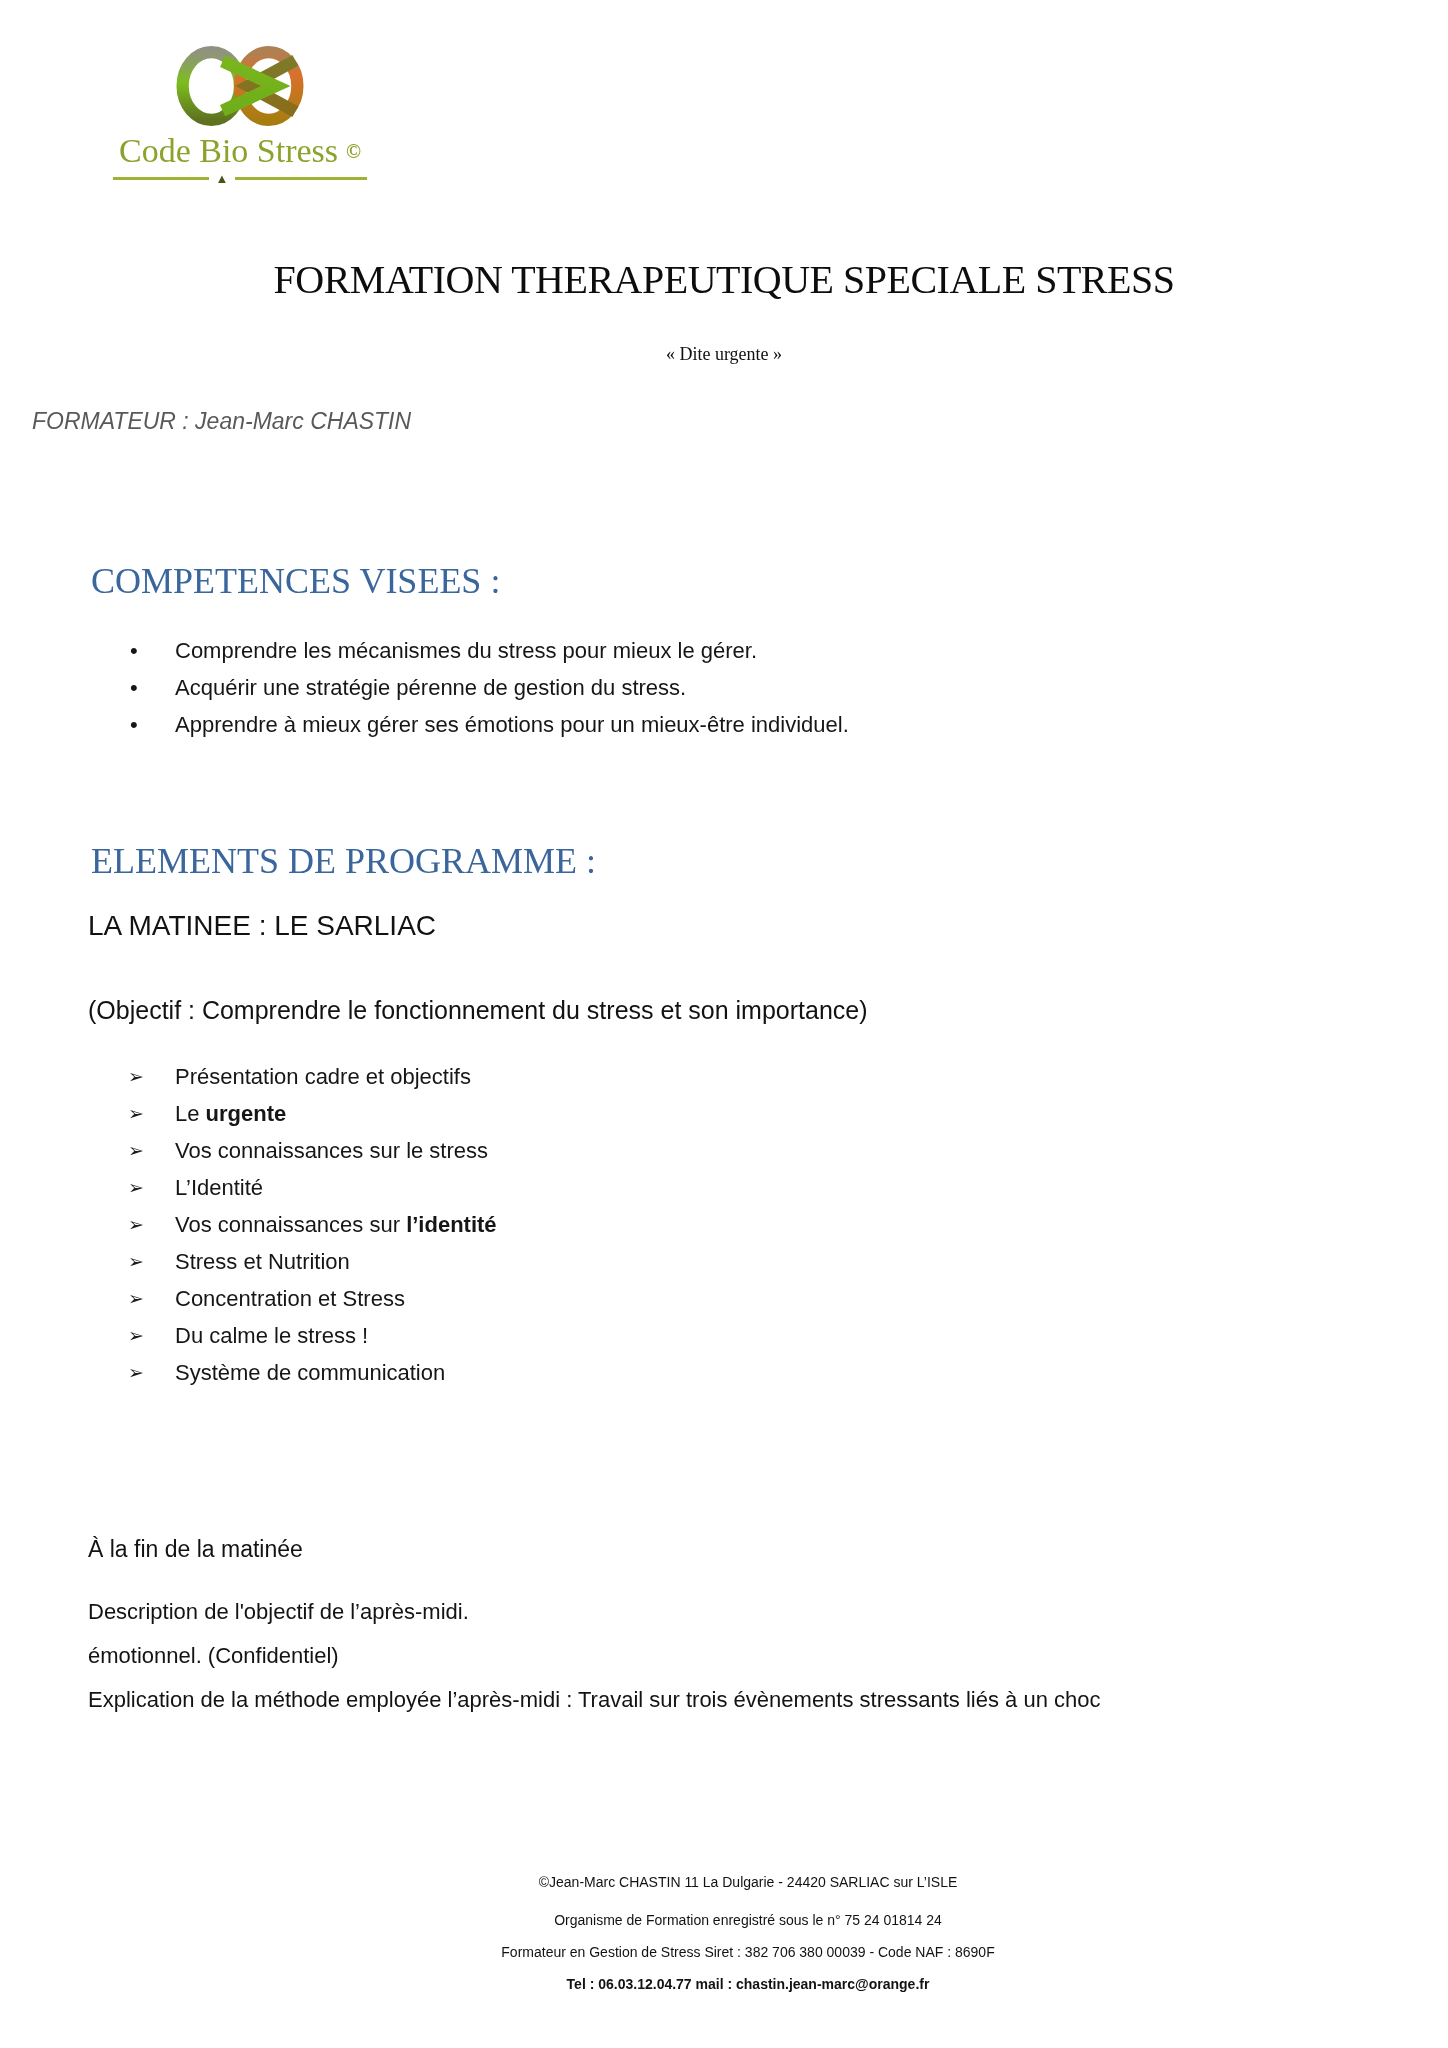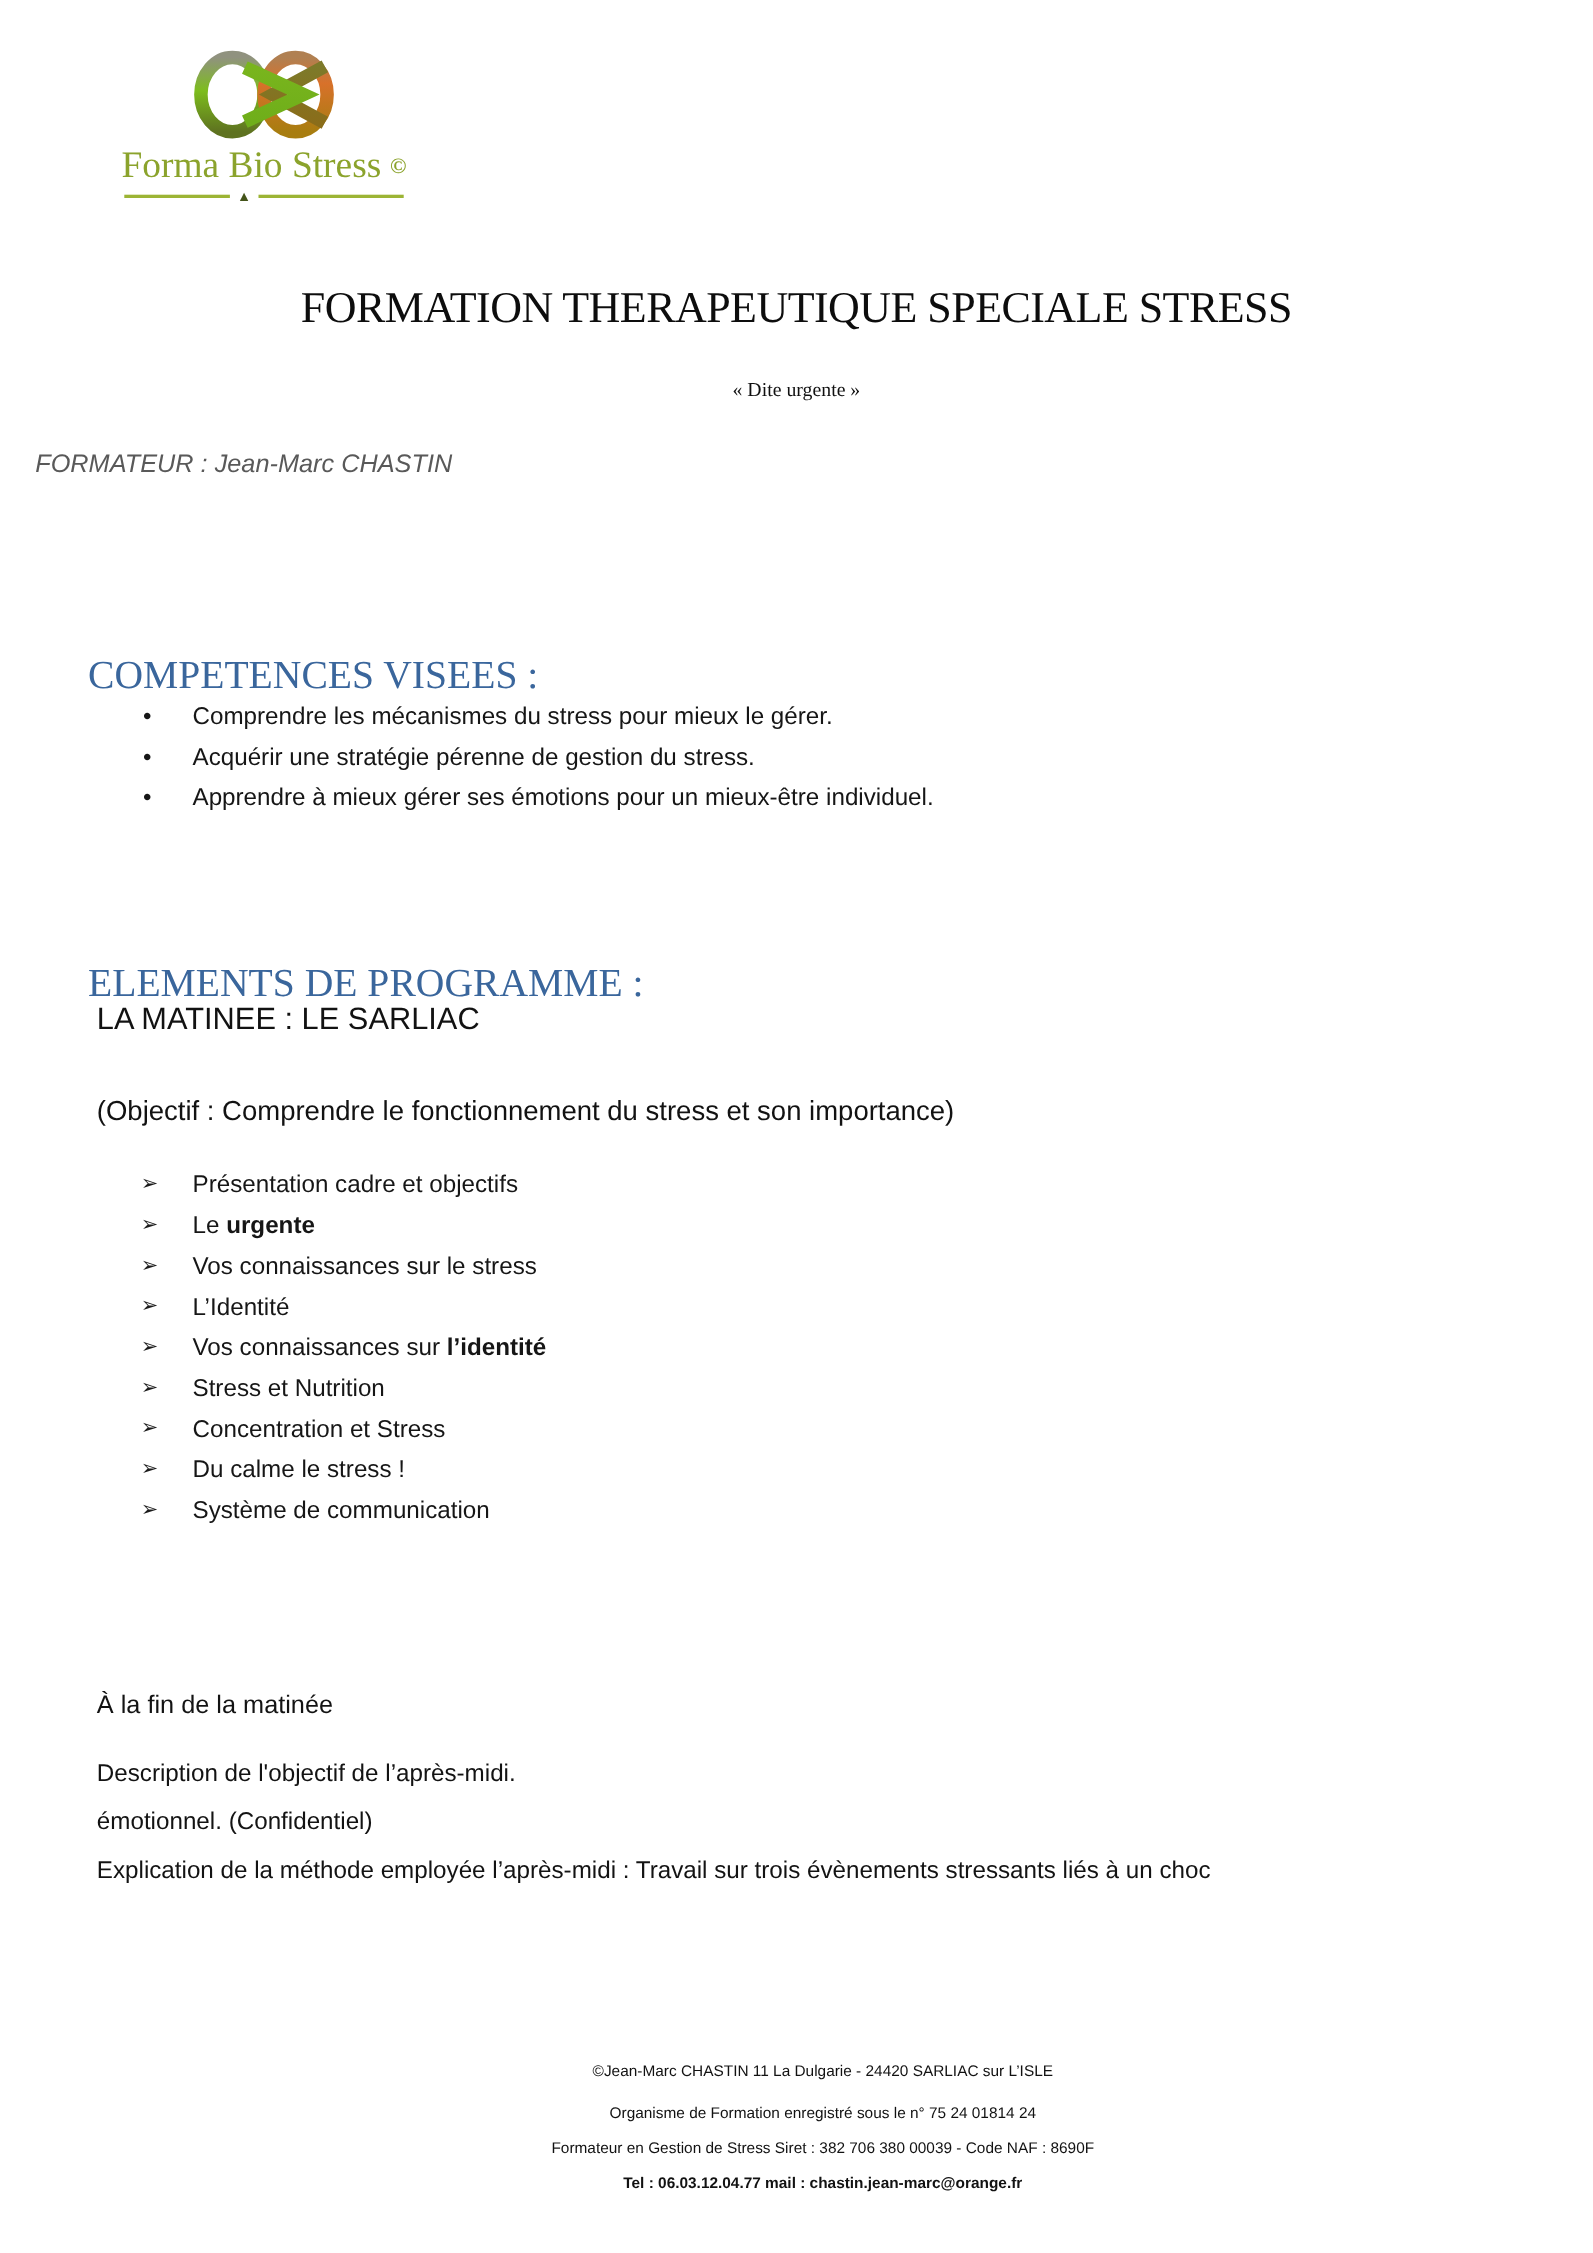--- a/index.html
+++ b/index.html
@@ -49,25 +49,24 @@
     font-size: 18px; color: #101010;
   }
   .trainer {
     position: absolute; top: 408px; left: 0; width: 100%;
     text-align: left;
     font-style: italic; font-size: 23px; color: #595959; padding-left: 32px;
   }
 
   
   .h2 {
-    position: absolute; left: 80px;
+    position: absolute; left: 91px;
     font-family: "Liberation Serif", serif;
     font-size: 36px; color: #3a669c;
     white-space: nowrap;
-    margin-top: 32px;
   }
   .h2.competences { top: 560px; }
   .h2.programme   { top: 840px; }
 
   
   ul.plain { list-style: none; margin: 0; padding: 0; position: absolute; }
   ul.bullets { left: 130px; top: 632px; }
   ul.bullets li { display: flex; font-size: 22px; line-height: 37px; }
   ul.bullets .dot { width: 45px; flex: 0 0 45px; font-size: 22px; }
   ul.arrows { left: 128px; top: 1058px; }
@@ -127,21 +126,21 @@
         <linearGradient id="gC2" x1="0" y1="0" x2="0" y2="1">
           <stop offset="0" stop-color="#79b51d"></stop>
           <stop offset="1" stop-color="#6fae1a"></stop>
         </linearGradient>
       </defs>
       <ellipse cx="36" cy="41" rx="28" ry="33" fill="none" stroke="url(#gL)" stroke-width="12"></ellipse>
       <ellipse cx="92" cy="41" rx="28" ry="33" fill="none" stroke="url(#gR)" stroke-width="12"></ellipse>
       <path d="M118 16 L72 41 L118 66" fill="none" stroke="url(#gC1)" stroke-width="12" stroke-linejoin="miter"></path>
       <path d="M47 17 L99 41 L47 65" fill="none" stroke="url(#gC2)" stroke-width="12" stroke-linejoin="miter"></path>
     </svg>
-    <div class="logo-text"><span>Forma Bio Stress</span><span class="logo-copy">©</span></div>
+    <div class="logo-text"><span>Code Bio Stress</span><span class="logo-copy">©</span></div>
     <div class="logo-rule">
       <span class="rule left"></span>
       <span class="tri">▲</span>
       <span class="rule right"></span>
     </div>
   </div>
 
   <div class="doc-title"><span>FORMATION THERAPEUTIQUE SPECIALE STRESS</span></div>
   <div class="doc-subtitle"><span>« Dite urgente »</span></div>
   <div class="trainer">FORMATEUR : Jean-Marc CHASTIN</div>

